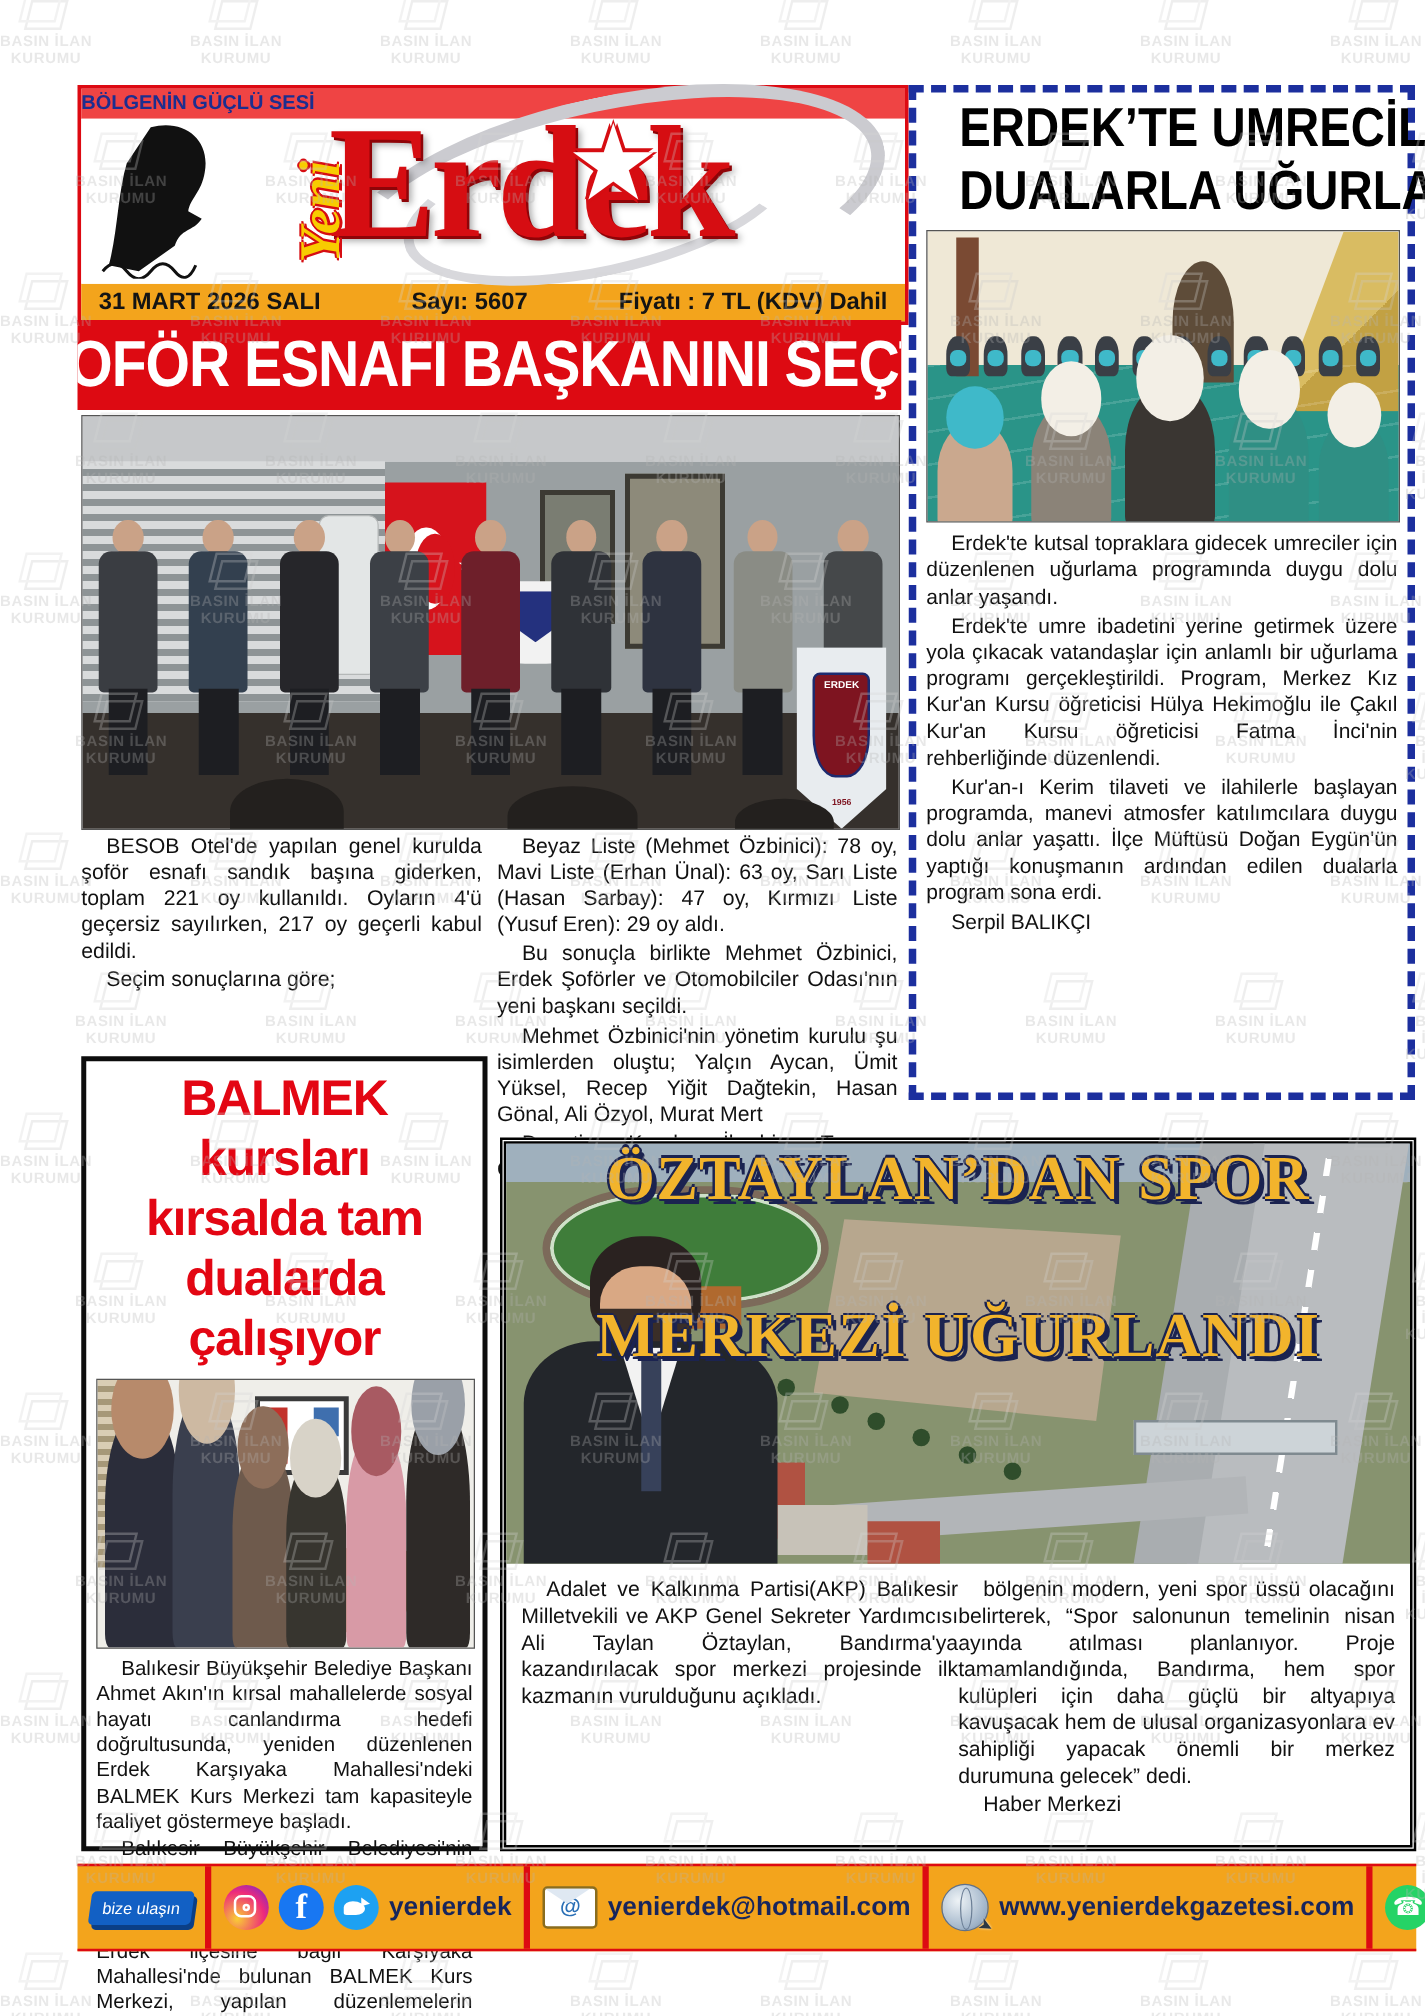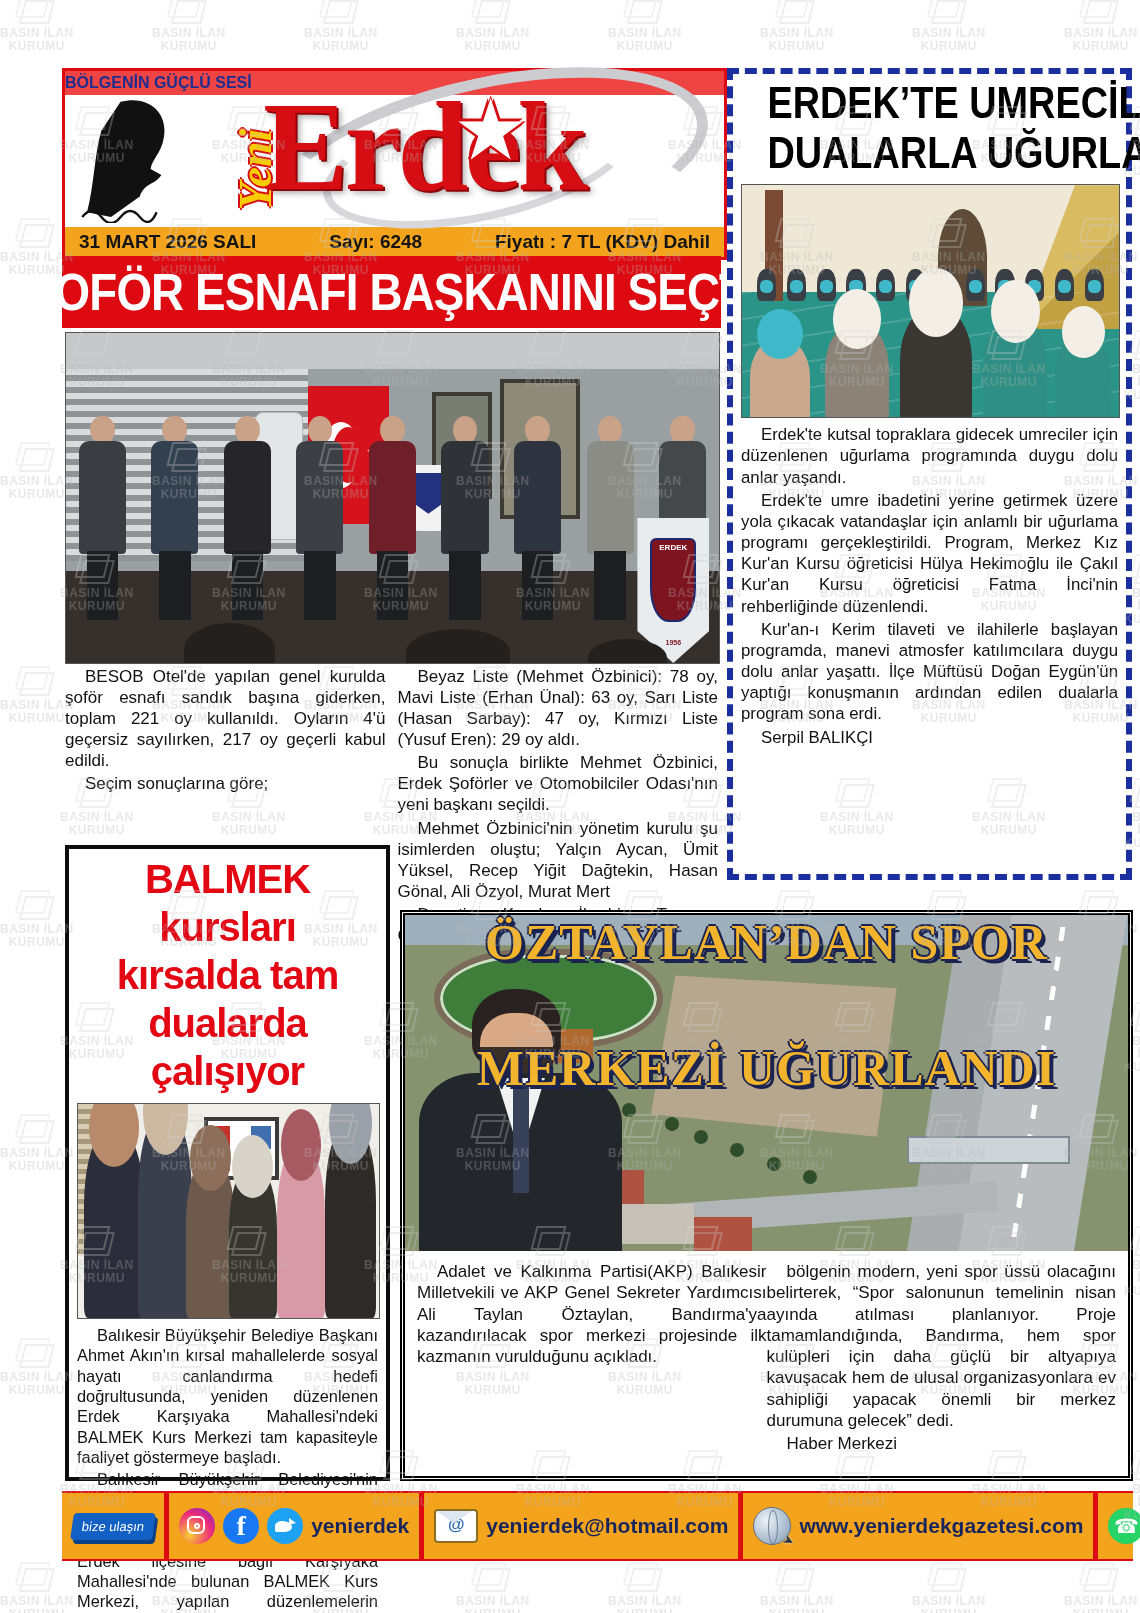--- a/index.html
+++ b/index.html
@@ -333,21 +333,21 @@
       <path d="M6,100 q8,-10 16,0 t16,0 t16,0 t14,-4" stroke="#111" stroke-width="2" fill="none"></path>
     </svg>
     <div class="swoosh"></div>
     <div class="swoosh2"></div>
     <div id="logo-main">Erdek</div>
     <div id="logo-script">Yeni</div>
     <div id="logo-star">★</div>
   </div>
   <div id="date-bar">
     <span>31 MART 2026 SALI</span>
-    <span>Sayı: 6248</span>
+    <span>Sayı: 5607</span>
     <span>Fiyatı : 7 TL  (KDV) Dahil</span>
   </div>
 </div>
 
 <div id="lead-headline" class="abs">
   <span>ŞOFÖR ESNAFI BAŞKANINI SEÇTİ</span>
 </div>
 
 <div id="lead-photo" class="abs photo framed">
   <div class="blinds"></div>

